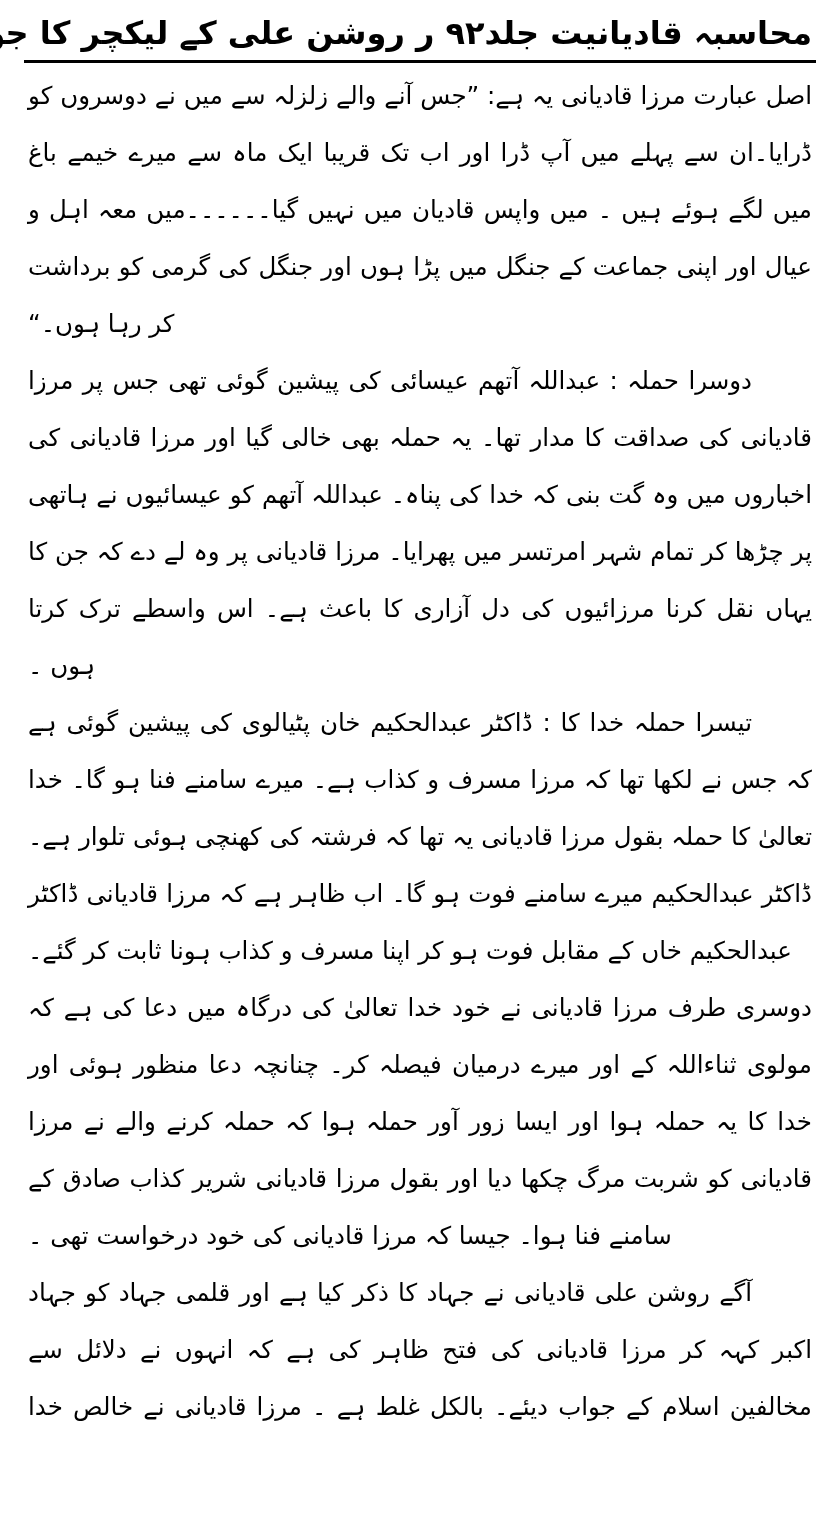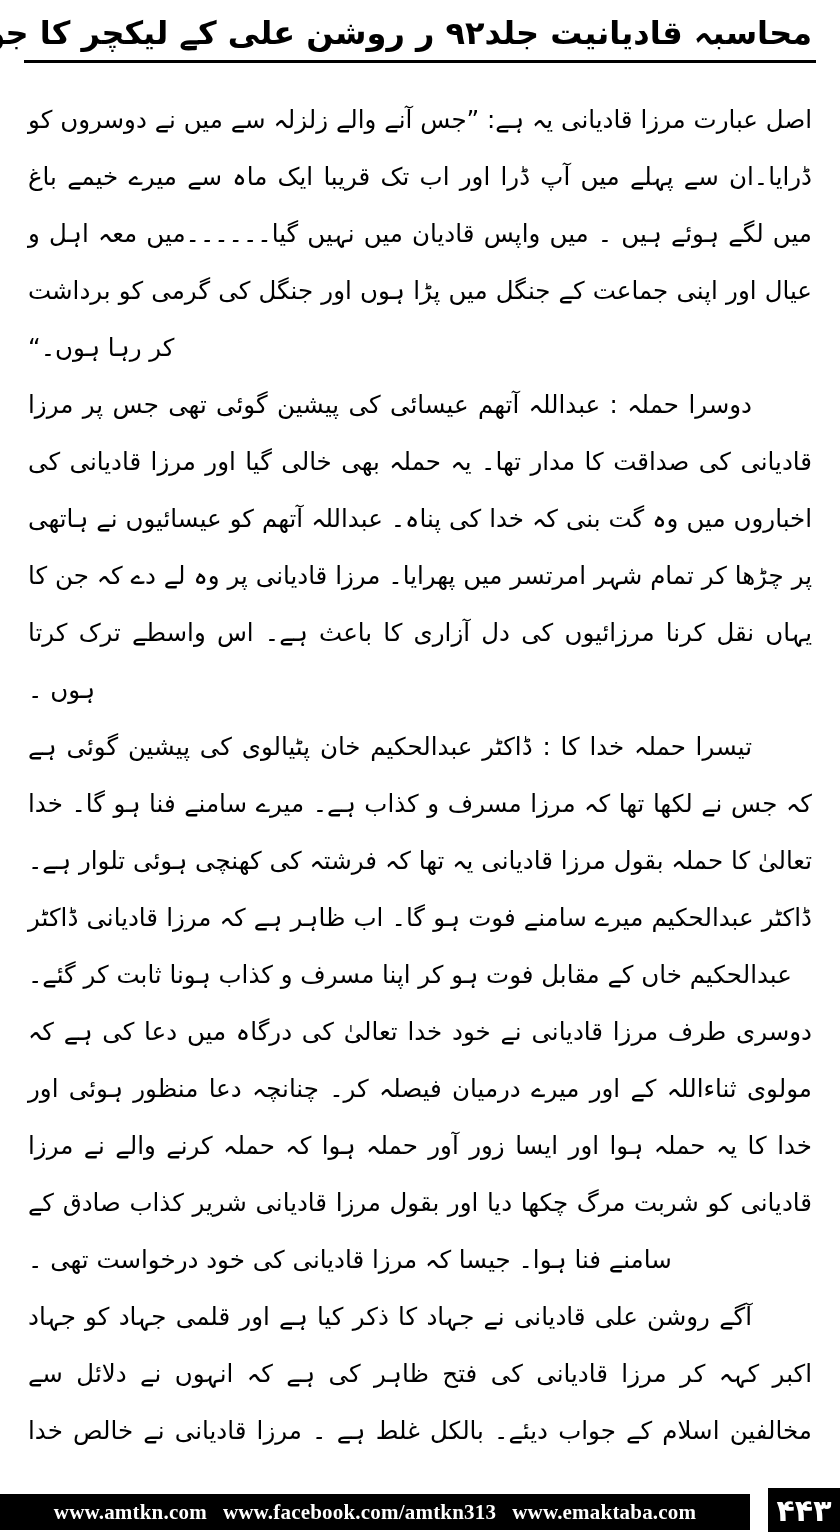--- a/index.html
+++ b/index.html
@@ -59,21 +59,21 @@
   }
 
   
   .body-text {
     direction: rtl;
     text-align: justify;
     text-align-last: left;
     font-family: "DejaVu Sans", sans-serif;
     font-size: 24.5px;
     line-height: 57px;
-    padding: 28px 6px 0 6px;
+    padding: 4px 6px 0 6px;
     height: 1380px;
     overflow: hidden;
   }
   .para {
     margin: 0;
     padding: 0;
   }
   .para + .para { margin-top: 0; }
   .indent { text-indent: 60px; }
 
@@ -128,22 +128,14 @@
   <hr class="header-rule">
 
   <div class="body-text">
     <p class="para">اصل عبارت مرزا قادیانی یہ ہے: ”جس آنے والے زلزلہ سے میں نے دوسروں کو ڈرایا۔ان سے پہلے میں آپ ڈرا اور اب تک قریبا ایک ماہ سے میرے خیمے باغ میں لگے ہوئے ہیں ۔ میں واپس قادیان میں نہیں گیا۔۔۔۔۔۔میں معہ اہل و عیال اور اپنی جماعت کے جنگل میں پڑا ہوں اور جنگل کی گرمی کو برداشت کر رہا ہوں۔“</p>
     <p class="para indent">دوسرا حملہ : عبداللہ آتھم عیسائی کی پیشین گوئی تھی جس پر مرزا قادیانی کی صداقت کا مدار تھا۔ یہ حملہ بھی خالی گیا اور مرزا قادیانی کی اخباروں میں وہ گت بنی کہ خدا کی پناہ۔ عبداللہ آتھم کو عیسائیوں نے ہاتھی پر چڑھا کر تمام شہر امرتسر میں پھرایا۔ مرزا قادیانی پر وہ لے دے کہ جن کا یہاں نقل کرنا مرزائیوں کی دل آزاری کا باعث ہے۔ اس واسطے ترک کرتا ہوں ۔</p>
     <p class="para indent">تیسرا حملہ خدا کا : ڈاکٹر عبدالحکیم خان پٹیالوی کی پیشین گوئی ہے کہ جس نے لکھا تھا کہ مرزا مسرف و کذاب ہے۔ میرے سامنے فنا ہو گا۔ خدا تعالیٰ کا حملہ بقول مرزا قادیانی یہ تھا کہ فرشتہ کی کھنچی ہوئی تلوار ہے۔ ڈاکٹر عبدالحکیم میرے سامنے فوت ہو گا۔ اب ظاہر ہے کہ مرزا قادیانی ڈاکٹر عبدالحکیم خاں کے مقابل فوت ہو کر اپنا مسرف و کذاب ہونا ثابت کر گئے۔</p>
     <p class="para">دوسری طرف مرزا قادیانی نے خود خدا تعالیٰ کی درگاہ میں دعا کی ہے کہ مولوی ثناءاللہ کے اور میرے درمیان فیصلہ کر۔ چنانچہ دعا منظور ہوئی اور خدا کا یہ حملہ ہوا اور ایسا زور آور حملہ ہوا کہ حملہ کرنے والے نے مرزا قادیانی کو شربت مرگ چکھا دیا اور بقول مرزا قادیانی شریر کذاب صادق کے سامنے فنا ہوا۔ جیسا کہ مرزا قادیانی کی خود درخواست تھی ۔</p>
     <p class="para indent">آگے روشن علی قادیانی نے جہاد کا ذکر کیا ہے اور قلمی جہاد کو جہاد اکبر کہہ کر مرزا قادیانی کی فتح ظاہر کی ہے کہ انہوں نے دلائل سے مخالفین اسلام کے جواب دیئے۔ بالکل غلط ہے ۔ مرزا قادیانی نے خالص خدا کے واسطے کوئی خدمت اسلام نہیں کی جو کتاب لکھی سب میں اپنی غرض مدنظر تھی ۔ کوئی کتاب مرزا قادیانی کی نہیں جس میں اپنا مسیح موعود ہونا اور وفات مسیح کا ذکر نہ ہو، اس کو کوئی عقلمند خدمت اسلام نہیں کہتا ۔ یہ ایسی خدمت اسلام ہے کہ کوئی حریص دنیا ایک مسجد بناوے اور ساتھ ہی مسجد کے نیچے دوکانیں اور مکانات بنائے اور اس کرایہ کی آمدنی سے خود اور کنبہ دنیاوی مزے اڑائے۔ کوئی مرزائی مرزا قادیانی کی کوئی کتاب ایسی بتا سکتا ہے کہ جس میں مرزا قادیانی نے اپنا تو سیدھا کرنے کی کوشش نہ کی ہو اور وفات مسیح جس پر ان کی دوکان داری کی بنیاد ہے ۔ ذکر نہ کیا ہو، انجام آتھم لکھا تو</p>
   </div>
 
-  <div class="footer">
-    <div class="footer-bar">
-      <a class="footer-link" href="#">www.amtkn.com</a>
-      <a class="footer-link" href="#">www.facebook.com/amtkn313</a>
-      <a class="footer-link" href="#">www.emaktaba.com</a>
-    </div>
-    <div class="footer-page-box">۴۴۳</div>
-  </div>
 
 </div>
 
 </body></html>

